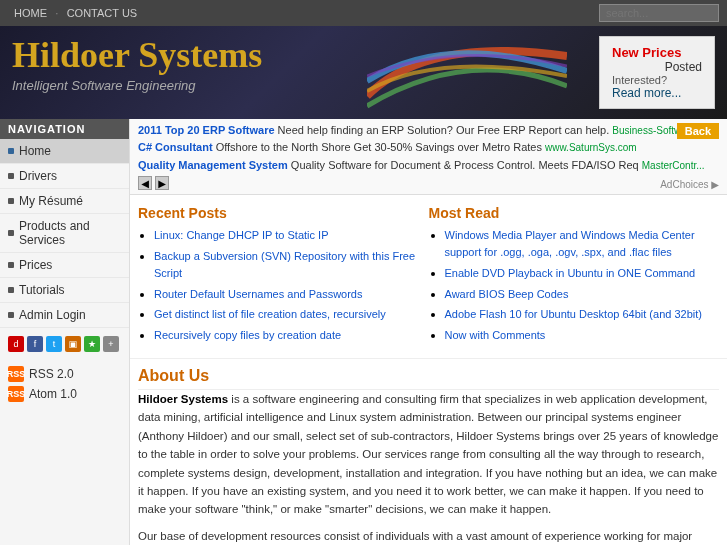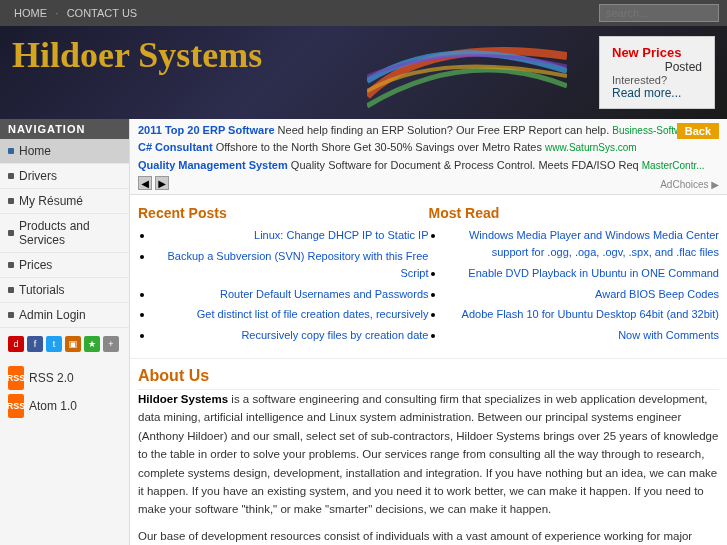--- a/index.html
+++ b/index.html
@@ -168,21 +168,21 @@
       display: flex;
       align-items: center;
       gap: 5px;
       margin-bottom: 4px;
       font-size: 12px;
       color: #333;
       cursor: pointer;
     }
     .rss-icon {
       width: 16px;
-      height: 24px;
+      height: 16px;
       background: #f60;
       border-radius: 2px;
       display: flex;
       align-items: center;
       justify-content: center;
       font-size: 9px;
       color: #fff;
       font-weight: bold;
     }
 
@@ -252,21 +252,20 @@
       font-weight: bold;
       margin-bottom: 6px;
     }
     .posts-list {
       list-style: disc;
       padding-left: 16px;
     }
     .posts-list li {
       margin-bottom: 4px;
       line-height: 1.4;
-      text-align: right;
     }
     .posts-list li a {
       color: #1155cc;
       text-decoration: none;
       font-size: 11px;
       cursor: pointer;
     }
 
     
     #about-section {
@@ -295,20 +294,21 @@
   <span class="top-nav-separator">·</span>
   <a class="top-nav-item">CONTACT US</a>
   <div id="search-box-container">
     <input id="search-input" type="text" placeholder="search..." style="">
   </div>
 </div>
 
 <div id="header">
   <div id="header-logo">
     <div id="site-title">Hildoer Systems</div>
+    <div id="site-subtitle">Intelligent Software Engineering</div>
   </div>
 
   <svg id="swooshes" viewBox="0 0 200 90" preserveAspectRatio="none">
     <path d="M0,70 Q60,10 200,30" stroke="#e05020" stroke-width="8" fill="none" opacity="0.8"></path>
     <path d="M0,55 Q80,5 200,45" stroke="#4090d0" stroke-width="6" fill="none" opacity="0.8"></path>
     <path d="M0,80 Q100,20 200,60" stroke="#50a050" stroke-width="5" fill="none" opacity="0.8"></path>
     <path d="M0,65 Q70,25 200,50" stroke="#d0a020" stroke-width="4" fill="none" opacity="0.7"></path>
     <path d="M0,50 Q90,15 200,40" stroke="#8040c0" stroke-width="3" fill="none" opacity="0.6"></path>
   </svg>
   <div id="promo-box">

